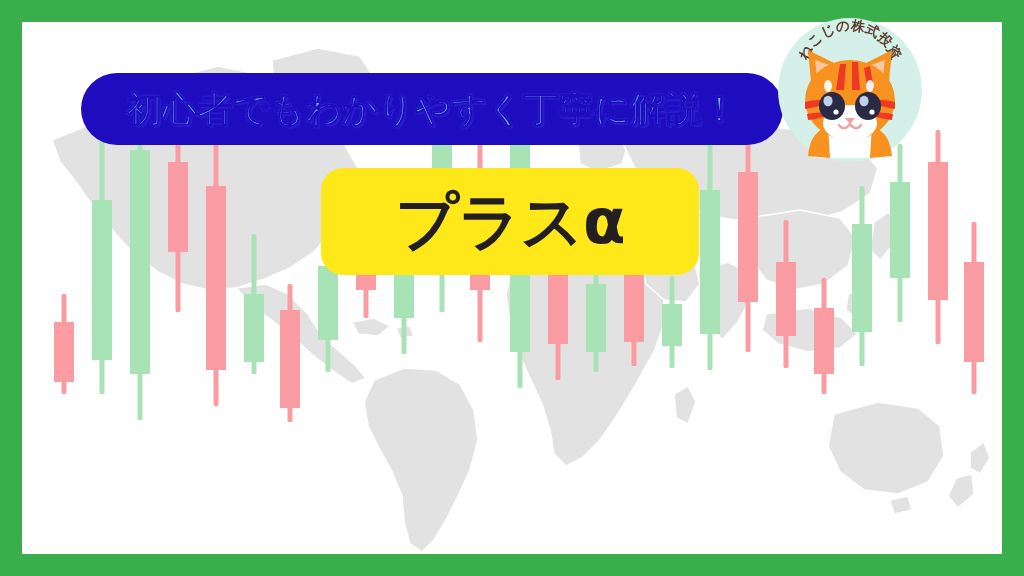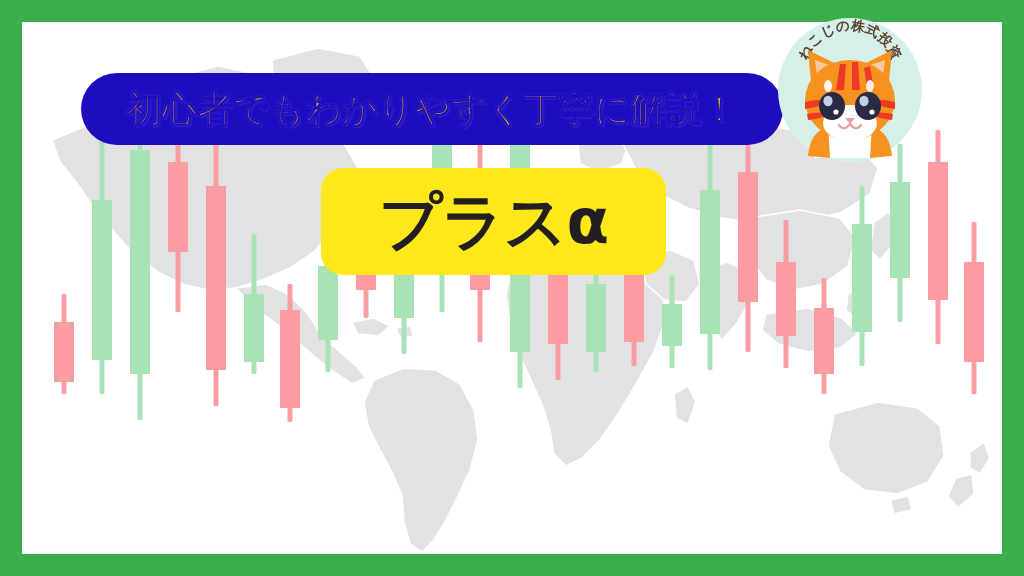--- a/index.html
+++ b/index.html
@@ -40,37 +40,37 @@
   #banner-pill{
     position:absolute;
     left:81px;top:73px;
     width:702px;height:72px;
     background:#1E0DBE;
     border-radius:36px;
     display:flex;align-items:center;justify-content:center;
     z-index:5;
   }
   #banner-text{
-    color:#eab308;
+    color:#7dd3fc;
     font-size:35px;
     font-weight:bold;
     letter-spacing:0.5px;
     white-space:nowrap;
     line-height:1;
     -webkit-text-stroke:1px #1E0DBE;
     text-shadow:
       2px 2px 0 #2b1ad0, -1px -1px 0 #2b1ad0,
       1px -1px 0 #2b1ad0, -1px 1px 0 #2b1ad0;
   }
 
   
   #sub-box{
     position:absolute;
     left:321px;top:168px;
-    width:345px;height:107px;
+    width:378px;height:107px;
     background:#FFE81A;
     border-radius:22px;
     display:flex;align-items:center;justify-content:center;
     z-index:5;
   }
   #sub-text{
     color:#231F20;
     font-size:62px;
     font-weight:bold;
     line-height:1;

